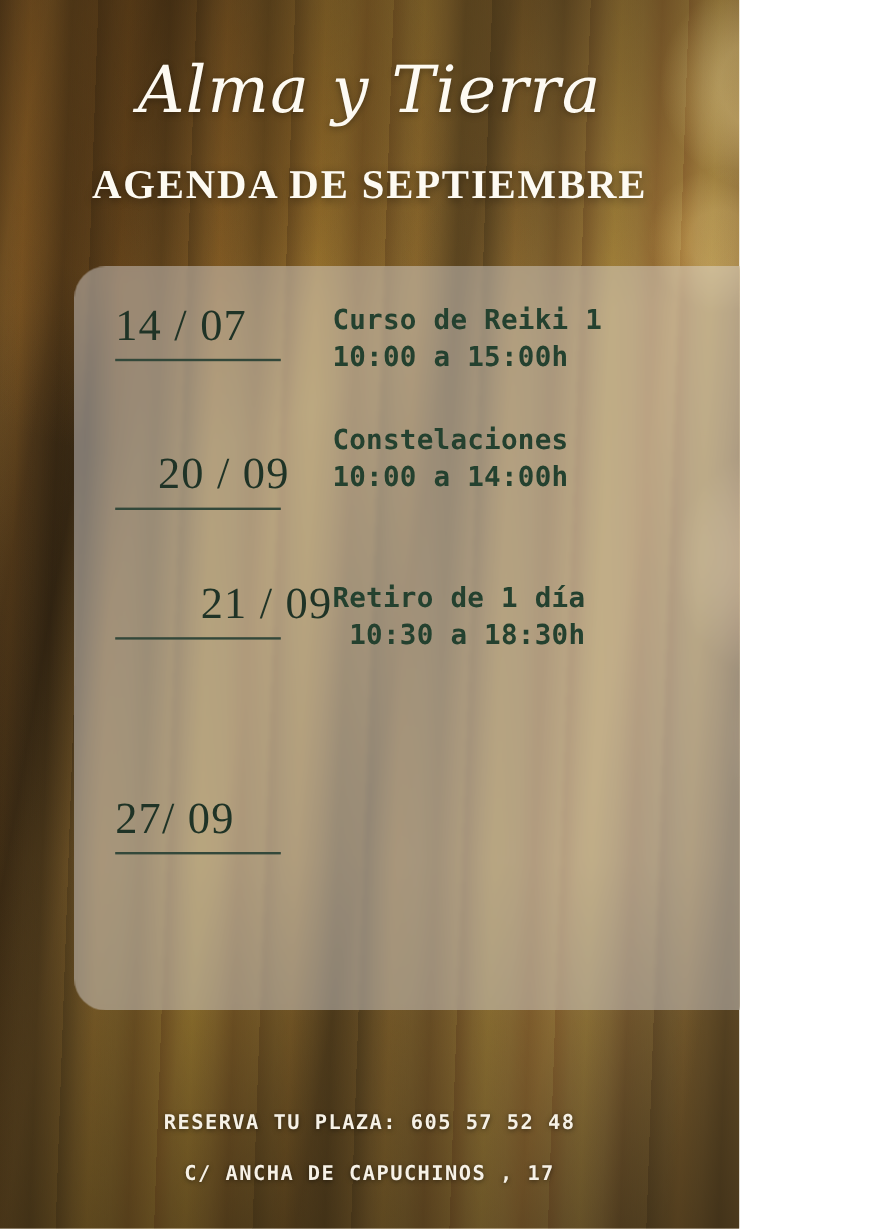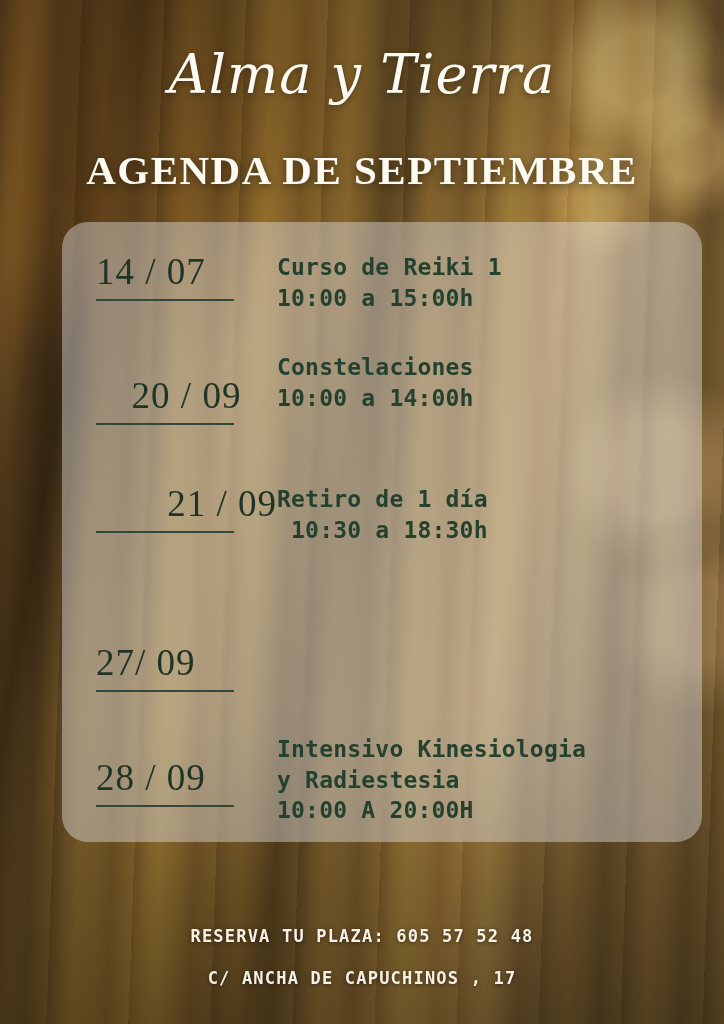--- a/index.html
+++ b/index.html
@@ -4,21 +4,21 @@
 <style>
   * { box-sizing: border-box; margin: 0; padding: 0; }
   html, body {
     width: 724px;
     height: 1024px;
     overflow: hidden;
     font-family: "Liberation Sans", sans-serif;
   }
   #poster {
     position: relative;
-    width: 724px;
+    width: 616px;
     height: 1024px;
     background:
       radial-gradient(circle at 640px 70px, rgba(255,225,150,0.55) 0 40px, rgba(255,225,150,0) 90px),
       radial-gradient(circle at 690px 150px, rgba(255,220,140,0.45) 0 30px, rgba(255,220,140,0) 70px),
       radial-gradient(circle at 600px 200px, rgba(255,220,140,0.30) 0 25px, rgba(255,220,140,0) 60px),
       radial-gradient(circle at 660px 470px, rgba(250,215,150,0.35) 0 45px, rgba(250,215,150,0) 100px),
       radial-gradient(circle at 700px 620px, rgba(250,215,150,0.30) 0 40px, rgba(250,215,150,0) 95px),
       radial-gradient(circle at 120px 120px, rgba(120,80,30,0.55) 0 120px, rgba(120,80,30,0) 260px),
       linear-gradient(100deg,
         #6b4a22 0px, #7d5a28 40px, #4a3418 90px, #3a2a14 130px,
@@ -54,24 +54,24 @@
     font-family: "DejaVu Serif", serif;
     font-style: italic;
     font-size: 54px;
     line-height: 1;
     color: #fdfaf2;
     letter-spacing: 1px;
     text-shadow: 0 2px 6px rgba(0,0,0,0.35);
   }
   .title {
     text-align: center;
-    margin-top: 44px;
+    margin-top: 34px;
     font-family: "Liberation Serif", serif;
     font-weight: 700;
-    font-size: 41px;
+    font-size: 34px;
     letter-spacing: 1.5px;
     color: #fdfaf2;
     text-shadow: 0 2px 8px rgba(0,0,0,0.45);
   }
 
   .card {
     position: absolute;
     left: 62px;
     top: 222px;
     width: 640px;
@@ -182,38 +182,27 @@
         <div class="date">21 / 09</div>
         <div class="rule"></div>
       </div>
       <div class="info">
         <div>Retiro de 1 día</div>
         <div>10:30 a 18:30h</div>
         <div></div>
       </div>
     </div>
 
-    <div class="row" style="top:395px;align-items:center;">
+    <div class="row" style="top:415px;align-items:center;">
       <div class="date-wrap">
         <div class="date" style="padding-top:24px;">27/ 09</div>
         <div class="rule"></div>
       </div>
     </div>
 
-    <div class="row" style="top:510px;">
-      <div class="date-wrap">
-        <div class="date" style="padding-top:24px;">28 / 09</div>
-        <div class="rule"></div>
-      </div>
-      <div class="info">
-        <div>Intensivo Kinesiologia</div>
-        <div>y Radiestesia</div>
-        <div>10:00 A 20:00H</div>
-      </div>
-    </div>
 
   </div>
 
   <div class="footer">
     <div class="reserve">RESERVA TU PLAZA: 605 57 52 48</div>
     <div class="addr">C/ ANCHA DE CAPUCHINOS , 17</div>
   </div>
 
 </div>
 

